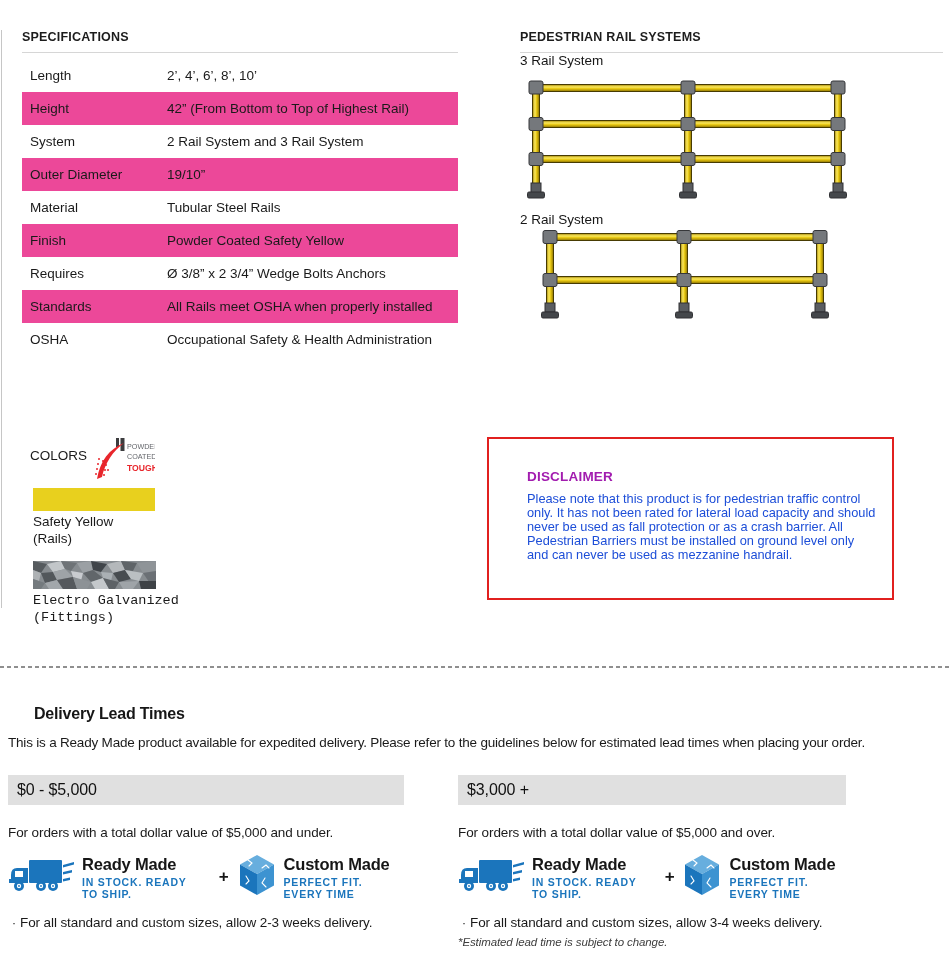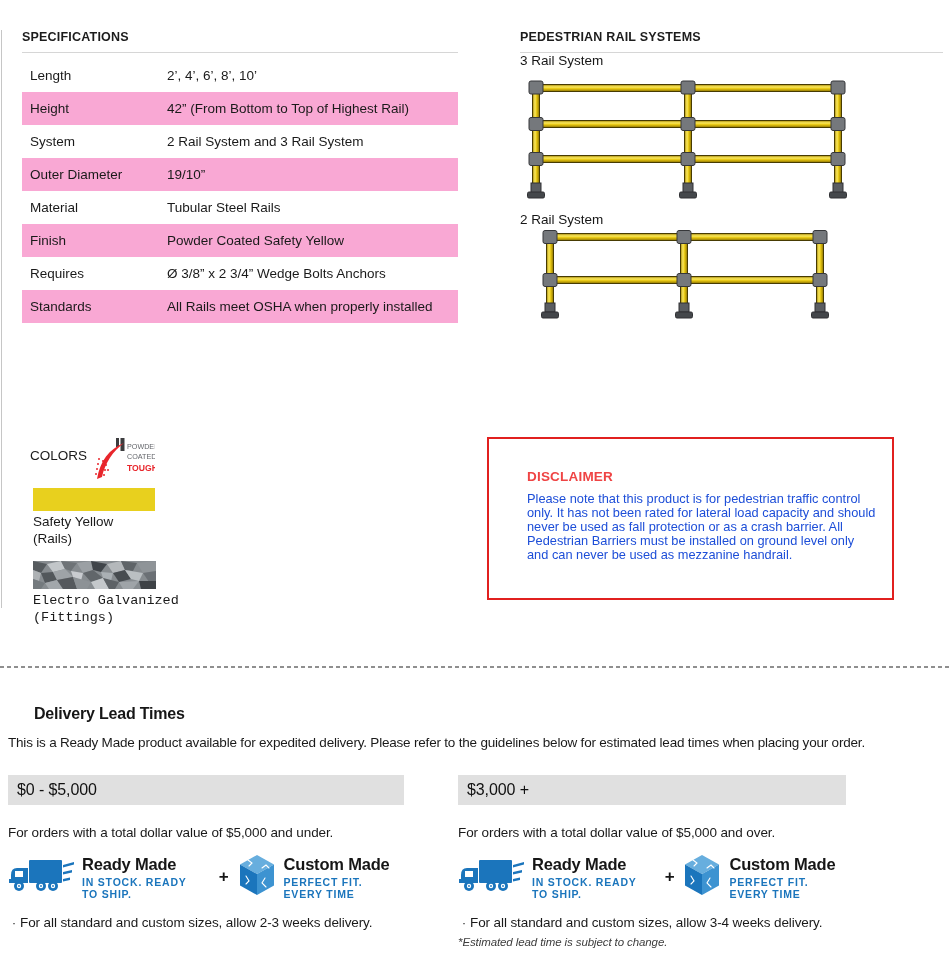--- a/index.html
+++ b/index.html
@@ -9,21 +9,21 @@
 
   
   .left-rule { position:absolute; left:1px; top:30px; width:1px; height:578px; background:#c6c6c6; }
 
   
   .spec { position:absolute; left:22px; top:30px; width:436px; }
   .sec-title { font-size:12.5px; font-weight:600; color:#1c1c1c; letter-spacing:.2px; }
   .sec-rule { border-bottom:1px solid #d6d6d6; margin-top:8px; }
   .spec-rows { margin-top:6px; }
   .spec-row { display:flex; align-items:center; min-height:33px; font-size:13.5px; }
-  .spec-row.alt { background:#f9a8d4; }
+  .spec-row.alt { background:#ec4899; }
   .spec-label { width:145px; padding-left:8px; flex:none; }
   .spec-value { flex:1; padding-right:4px; }
 
   
   .rails-head { position:absolute; left:520px; top:30px; width:423px; }
   .rail-sub { position:absolute; font-size:13.5px; color:#161616; }
   .sub-3 { left:520px; top:53px; }
   .sub-2 { left:520px; top:212px; }
   .svg3 { position:absolute; left:522px; top:80px; }
   .svg2 { position:absolute; left:538px; top:230px; }
@@ -32,21 +32,21 @@
   .colors-label { position:absolute; left:30px; top:448px; font-size:13.5px; }
   .pct-logo { position:absolute; left:93px; top:437px; }
   .swatch-yellow { position:absolute; left:33px; top:488px; width:122px; height:23px; }
   .swatch-galv { position:absolute; left:33px; top:561px; }
   .swatch-cap { position:absolute; font-size:13.5px; line-height:17px; }
   .cap-1 { left:33px; top:513px; }
   .cap-2 { left:33px; top:592px;font-family:Liberation Mono, monospace; }
 
   
   .disclaimer { position:absolute; left:487px; top:437px; width:407px; height:163px; border:2px solid #e1201f; padding:30px 26px 0 38px; }
-  .disc-title { color:#ef4444; font-size:13.5px; font-weight:700; letter-spacing:.2px; }
+  .disc-title { color:#a21caf; font-size:13.5px; font-weight:700; letter-spacing:.2px; }
   .disc-body { margin-top:8px; font-size:12.8px; line-height:13.9px; color:#1d4ed8; width:352px; }
 
   
   .divider { position:absolute; left:0; top:666px; width:950px; height:2px;
              background:repeating-linear-gradient(90deg,#8f8f8f 0 4px,transparent 4px 7px); }
 
   
   .dl-title { position:absolute; left:8px; top:705px; font-size:16px; font-weight:600; color:#161616; letter-spacing:-.2px;margin-left:26px; }
   .dl-intro { position:absolute; left:8px; top:735px; font-size:13.5px; letter-spacing:-.2px; color:#1a1a1a; }
   .dl-col { position:absolute; top:775px; letter-spacing:-.1px; }
@@ -98,20 +98,24 @@
         <span class="spec-label">Finish</span>
         <span class="spec-value">Powder Coated Safety Yellow</span>
       </div>
       <div class="spec-row">
         <span class="spec-label">Requires</span>
         <span class="spec-value">Ø 3/8” x 2  3/4” Wedge Bolts Anchors</span>
       </div>
       <div class="spec-row alt">
         <span class="spec-label">Standards</span>
         <span class="spec-value">All Rails meet OSHA when properly installed</span>
+      </div>
+      <div class="spec-row">
+        <span class="spec-label">OSHA</span>
+        <span class="spec-value">Occupational Safety &amp; Health Administration</span>
       </div>
     </div>
   </div>
 
   <div class="rails-head">
     <div class="sec-title">PEDESTRIAN RAIL SYSTEMS</div>
     <div class="sec-rule"></div>
   </div>
   <div class="rail-sub sub-3">3 Rail System</div>
 

